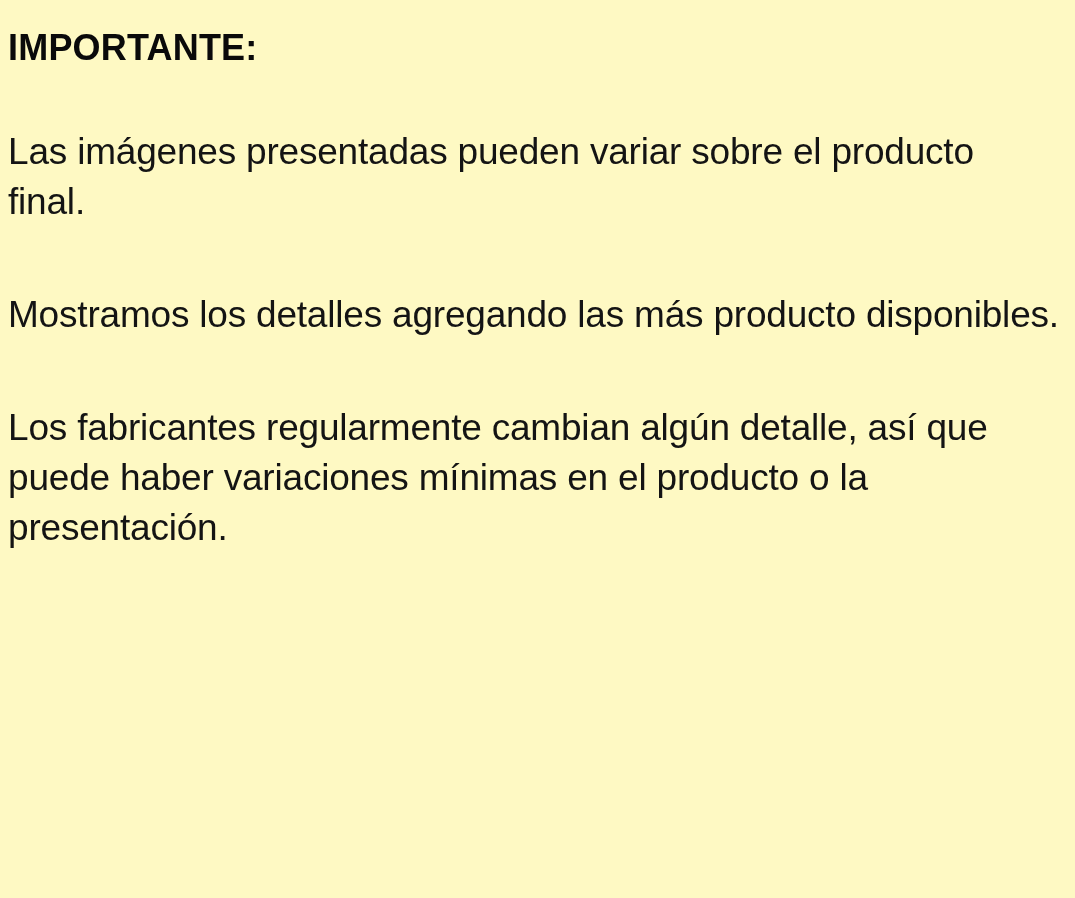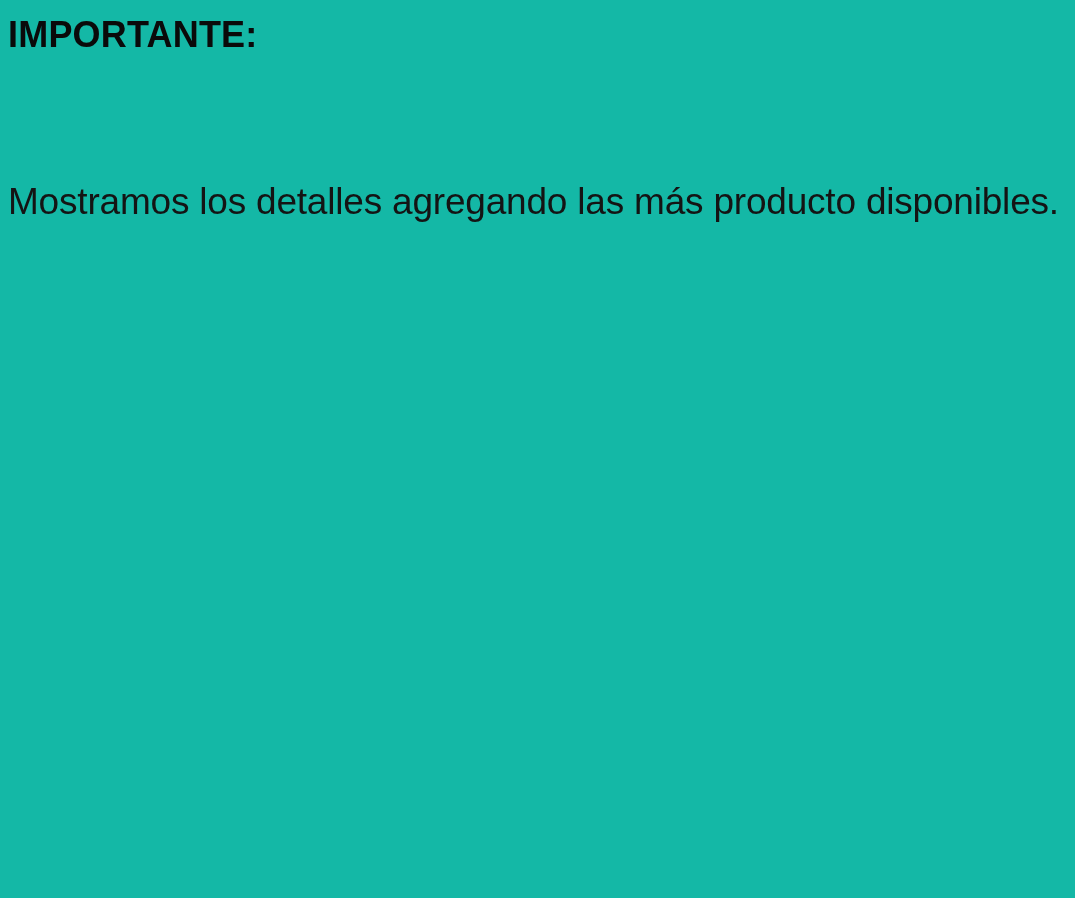--- a/index.html
+++ b/index.html
@@ -11,22 +11,22 @@
     width: 1075px;
     height: 898px;
     font-family: "Liberation Sans", sans-serif;
     color: #0d0d0d;
     overflow: hidden;
   }
   .page {
     box-sizing: border-box;
     width: 1075px;
     height: 898px;
-    padding: 13px 22px 0 8px;
-    background: #14b8a6;
+    padding: 26px 22px 0 8px;
+    background: #fef9c3;
   }
   .notice-heading {
     font-size: 36px;
     font-weight: 700;
     letter-spacing: 0.2px;
     line-height: 1.2;
     margin: 0 0 0 0;
     color: #0a0a0a;
   }
   .notice-para {
@@ -45,20 +45,22 @@
   .p3 { width: 1000px; }
 </style>
 </head>
 <body>
 
 <div class="page">
   <h1 class="notice-heading">IMPORTANTE:</h1>
 
   <div class="gap-1"></div>
 
+  <p class="notice-para p1">Las imágenes presentadas pueden variar sobre el producto final.</p>
 
   <div class="gap-2"></div>
 
   <p class="notice-para p2">Mostramos los detalles agregando las más producto disponibles.</p>
 
   <div class="gap-3"></div>
 
+  <p class="notice-para p3">Los fabricantes regularmente cambian algún detalle, así que puede haber variaciones mínimas en el producto o la presentación.</p>
 </div>
 
 </body></html>

